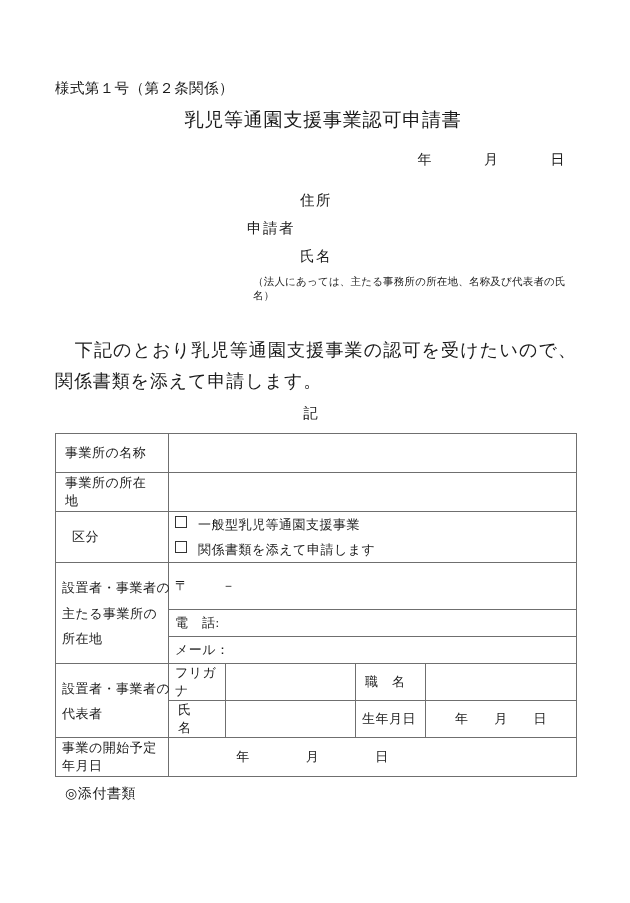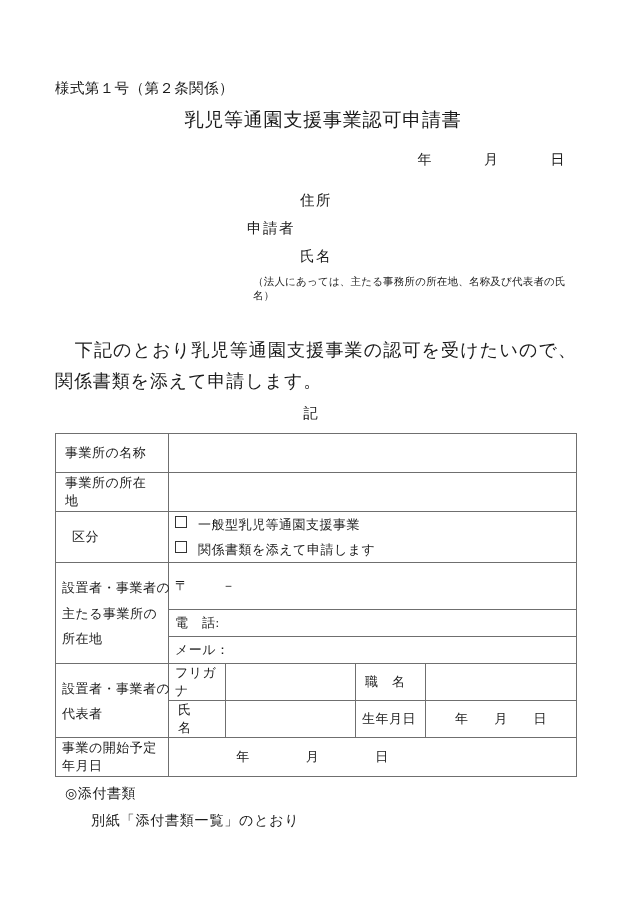--- a/index.html
+++ b/index.html
@@ -324,16 +324,15 @@
               <span>年</span>
               <span>月</span>
               <span>日</span>
             </div>
           </td>
         </tr>
       </tbody>
     </table>
 
     <div class="attach">◎添付書類</div>
-    <div class="attach-item">別紙「添付書類一覧」のとおり</div>
 
   </div>
 </div>
 
 </body></html>

